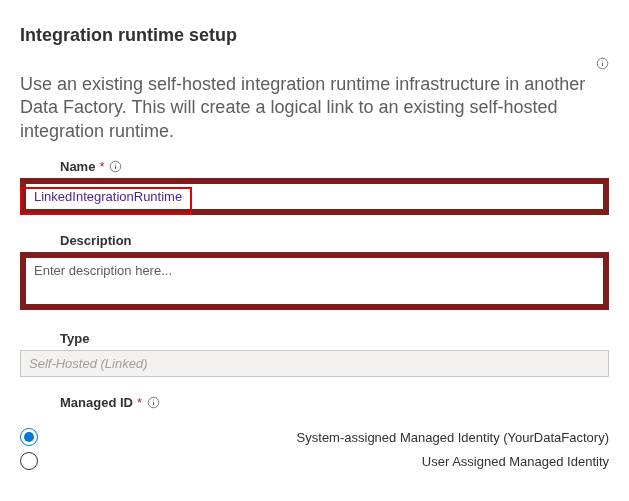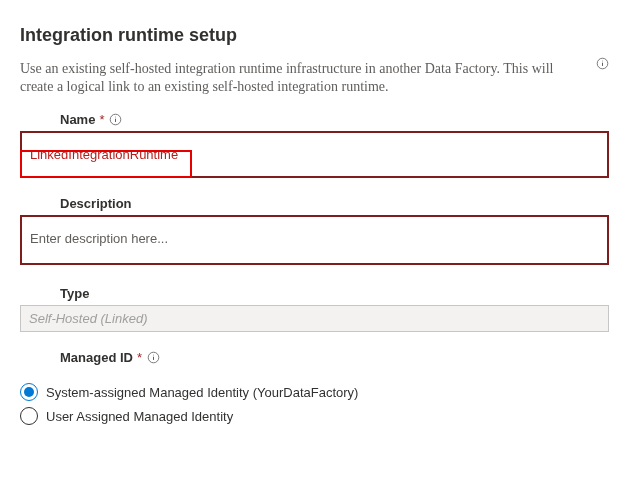--- a/index.html
+++ b/index.html
@@ -17,26 +17,25 @@
     font-weight: 600;
     margin: 9px 0 10px 0;
     color: #323130;
   }
   .intro-row {
     display: flex;
     align-items: flex-start;
     gap: 8px;
   }
   .intro {
-    font-size: 14px;
+    font-size: 18px;
     color: #605e5c;
     line-height: 1.3;
-    margin: 4px 0 16px 0;
+    margin: 17px 0 16px 0;
     flex: 1;
-    font-family: Liberation Serif, serif;
   }
   .label {
     font-size: 13px;
     font-weight: 600;
     color: #323130;
     margin-bottom: 4px;
     display: flex;
     align-items: center;
     gap: 4px;
     margin-left: 40px;
@@ -50,25 +49,25 @@
     align-items: center;
     justify-content: center;
     width: 14px;
     height: 14px;
     color: #605e5c;
   }
   .info-icon svg { width: 13px; height: 13px; }
   .field { margin-bottom: 18px; }
   input.text, textarea.text {
     width: 100%;
-    border: 2px solid #7f1d1d;
-    padding: 14px 8px;
+    border: 6px solid #7f1d1d;
+    padding: 5px 8px;
     font-family: inherit;
     font-size: 13px;
-    color: #b91c1c;
+    color: #4c1d95;
     background: #fff;
     outline: none;
     resize: none;
   }
   input.text::placeholder, textarea.text::placeholder { color: #605e5c; }
   .highlight-red { outline: 2px solid #e60000; outline-offset: -1px; }
   .readonly {
     width: 100%;
     border: 1px solid #c8c6c4;
     background: #f3f2f1;
@@ -76,40 +75,41 @@
     padding: 5px 8px;
     font-size: 13px;
     font-style: italic;
   }
   .radio-row {
     display: flex;
     align-items: center;
     gap: 8px;
     margin: 6px 0;
     cursor: pointer;
+    justify-content: space-between;
   }
   .radio {
     width: 18px;
     height: 18px;
     border-radius: 50%;
     border: 1px solid #323130;
     display: flex;
     align-items: center;
     justify-content: center;
     flex-shrink: 0;
   }
   .radio.checked { border-color: #0078d4; }
   .radio.checked::after {
     content: "";
     width: 10px;
     height: 10px;
     border-radius: 50%;
     background: #0078d4;
   }
-  textarea.desc { height: 50px; }
+  textarea.desc { height: 58px; }
   textarea.rid { height: 46px; }
 </style>
 </head>
 <body>
 
 <h2 class="title">Integration runtime setup</h2>
 
 <div class="intro-row">
   <p class="intro">Use an existing self-hosted integration runtime infrastructure in another Data Factory. This will create a logical link to an existing self-hosted integration runtime.</p>
   <span class="info-icon">

